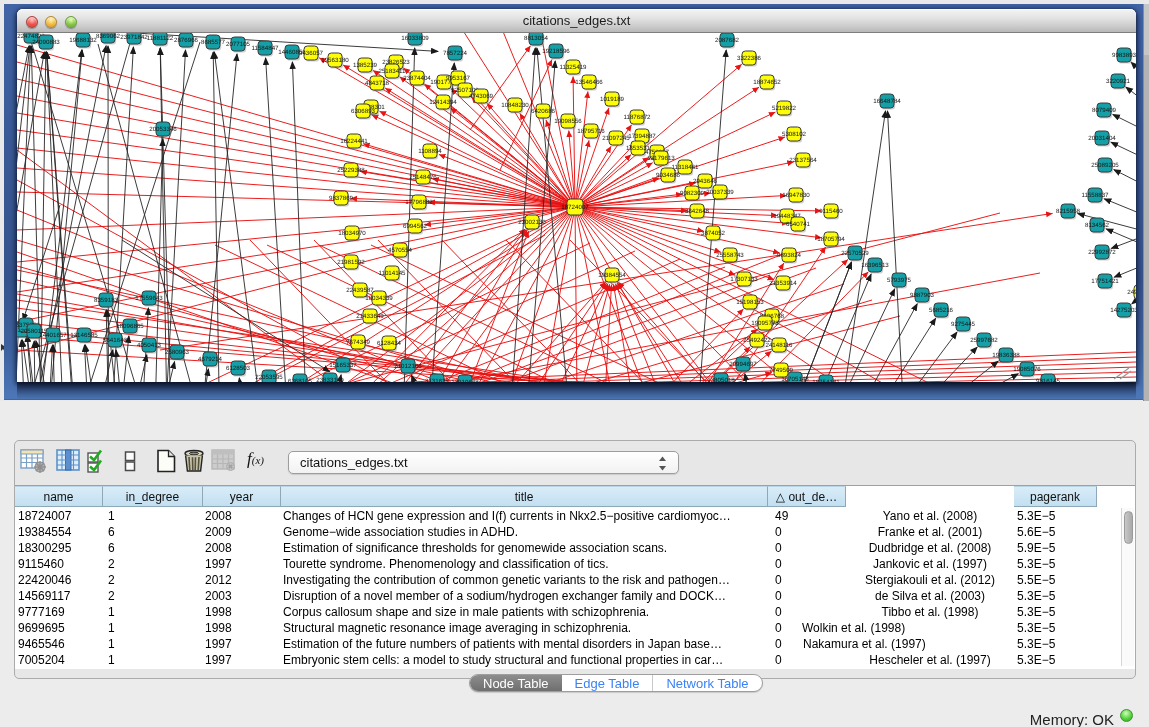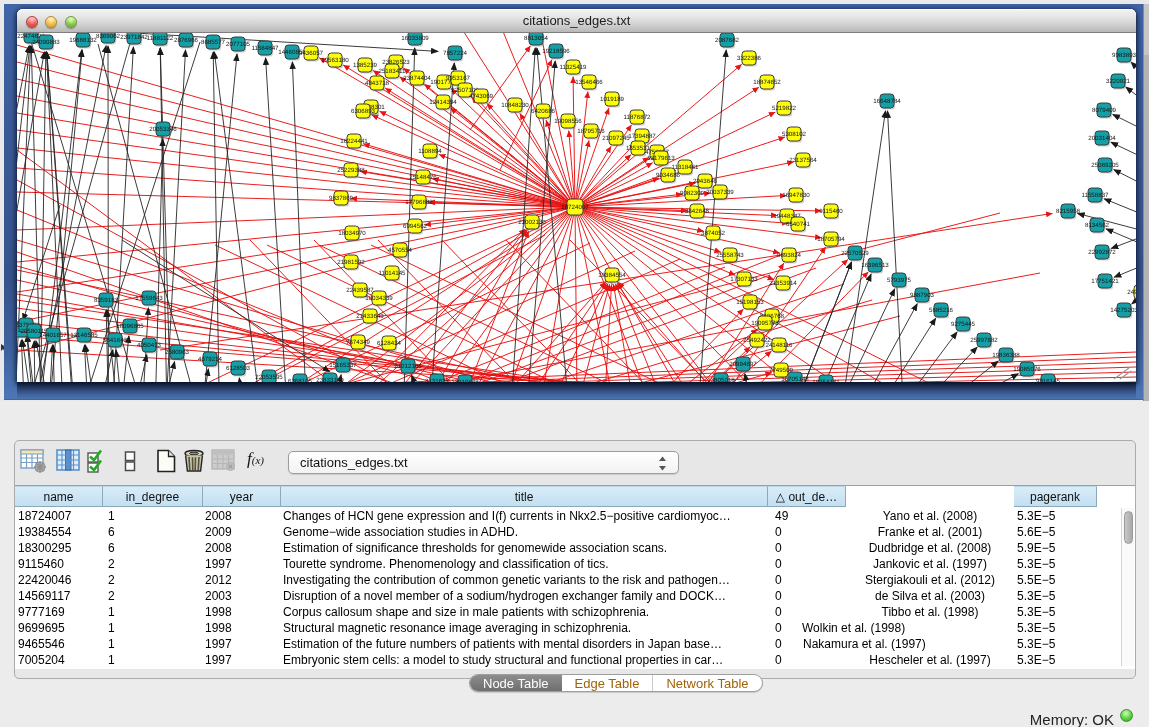--- a/index.html
+++ b/index.html
@@ -68,21 +68,21 @@
   .cell { position:absolute; white-space:nowrap; overflow:hidden; height:16px; line-height:16px; }
   #vsb { position:absolute; right:1px; top:22px; width:13px; height:158px;
     background:#fafafa; border-left:1px solid #d5d5d5; }
   #vsb .thumb { position:absolute; left:1.5px; top:3px; width:9px; height:33px;
     background:linear-gradient(90deg,#c8c8c8,#a9a9a9); border:1px solid #9a9a9a; border-radius:5px; }
 
   
   #tabs { position:absolute; left:428px; top:273px; height:18px; display:flex;
     border:1px solid #9e9e9e; border-radius:9px; overflow:hidden; background:#fff;
     box-shadow:0 1px 1px rgba(0,0,0,.15);margin-left:41px; }
-  #tabs div { font-size:13px; padding:0 13px; line-height:17px; color:#a16207; }
+  #tabs div { font-size:13px; padding:0 13px; line-height:17px; color:#3b82f6; }
   #tabs .sel { background:linear-gradient(180deg,#8d8d8d,#6f6f6f); color:#fff; }
   #tabs .sep { border-left:1px solid #c9c9c9; }
 
   #mem { position:absolute; right:35px; top:310px; font-size:15px; color:#222; }
   #memdot { position:absolute; right:16px; top:308px; width:13px; height:13px; border-radius:50%;
     background:radial-gradient(circle at 45% 30%,#c8f7b0 5%,#55d43e 55%,#2f9e20); border:1px solid #3f8f2f; }
 </style>
 </head>
 <body>
 <div id="page">

